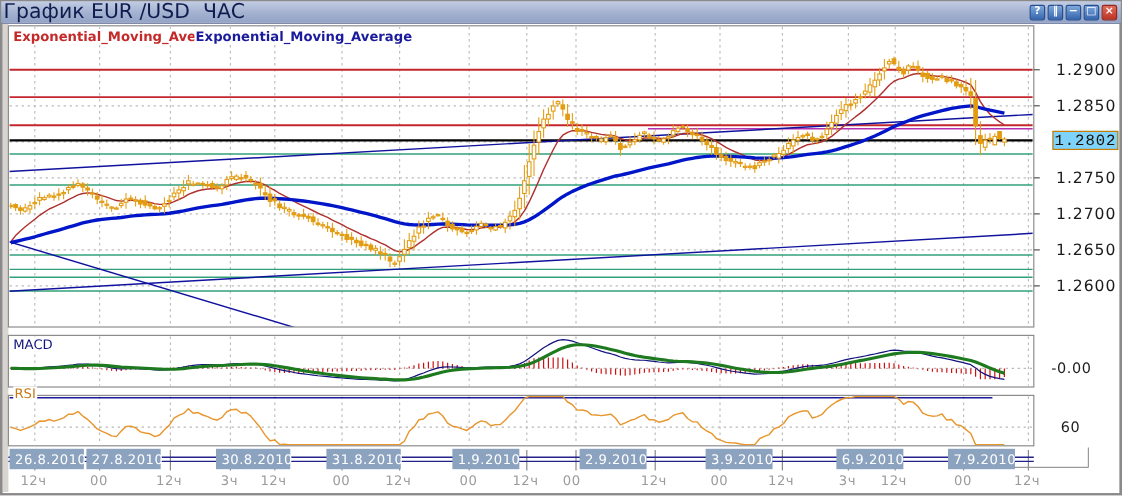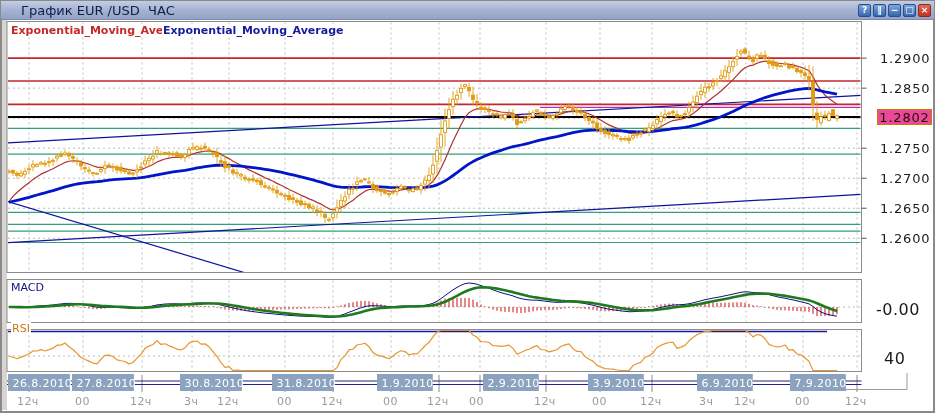--- a/index.html
+++ b/index.html
@@ -1,33 +1,33 @@
 <!DOCTYPE html>
 <html><head>
 <meta charset="utf-8">
 <style>
   html,body{margin:0;padding:0;background:#EEE;font-family:"DejaVu Sans",sans-serif;}
   .window{position:relative;width:935px;height:413px;background:#FFFFFF;overflow:hidden;
           border:0;box-shadow:inset 0 0 0 2px #8A8A8A;}
   .titlebar{position:absolute;left:1px;top:1px;width:933px;height:18px;z-index:5;
             background:linear-gradient(180deg,#C3CDE3 0%,#A3B1D0 55%,#93A3C6 100%);
             border-bottom:1px solid #7E8AA8;display:flex;align-items:center;}
-  .title{color:#101C4E;font-size:13px;padding-left:20px;flex:1 1 auto;white-space:pre;}
+  .title{color:#101C4E;font-size:17px;padding-left:2px;flex:1 1 auto;white-space:pre;}
   .winbtns{display:flex;gap:2px;padding-right:3px;}
   .wbtn{width:13px;height:13px;border-radius:2px;border:1px solid #274F8F;box-sizing:border-box;
         background:linear-gradient(180deg,#7FA8DC,#3566AE);color:#FFF;font-size:9px;font-weight:bold;
         line-height:11px;text-align:center;cursor:pointer;}
   .wbtn.close{background:linear-gradient(180deg,#E06A5A,#BE3423);border-color:#97281A;}
   .lg{position:absolute;top:24px;font-size:11px;font-weight:bold;background:#FFF;padding:0 1px;z-index:4;}
   .lg.red{left:10px;color:#C52A2A;}
   .lg.navy{left:162px;color:#1A1A9C;}
   .pane-label{position:absolute;font-size:11px;font-weight:normal;background:#FFF;padding:0 1px;z-index:4;}
   .macd-label{left:10px;top:281px;color:#10127D;}
   .rsi-label{left:11px;top:322px;color:#C87818;}
-  .axis-val{position:absolute;font-size:16px;color:#1B1B1B;letter-spacing:0.5px;z-index:4;}
+  .axis-val{position:absolute;font-size:12px;color:#1B1B1B;letter-spacing:0.5px;z-index:4;}
   .macd-axis{left:876px;top:300px;}
   .rsi-axis{left:884px;top:349px;}
   .price-badge{position:absolute;left:877px;width:55px;height:16px;z-index:4;
                font-size:13px;letter-spacing:0.8px;color:#201000;text-align:center;line-height:16px;
                border:1px solid #C87D00;box-sizing:border-box;}
   svg{position:absolute;left:0;top:0;z-index:1;}
   svg text{font-family:"DejaVu Sans",sans-serif;}
 </style>
 </head>
 <body>
@@ -847,15 +847,15 @@
       <span class="wbtn close">×</span>
     </span>
   </div>
 
   <span class="lg red">Exponential_Moving_Average</span>
   <span class="lg navy">Exponential_Moving_Average</span>
 
   <div class="pane-label macd-label">MACD</div>
   <div class="pane-label rsi-label">RSI</div>
   <div class="axis-val macd-axis">-0.00</div>
-  <div class="axis-val rsi-axis">40</div>
-  <div class="price-badge" style="top: 108.976px; background: #ec4899;">1.2802</div>
+  <div class="axis-val rsi-axis">60</div>
+  <div class="price-badge" style="top: 108.976px; background: #7dd3fc; font-family: Liberation Mono, monospace;">1.2802</div>
 </div>
 
 </body></html>

